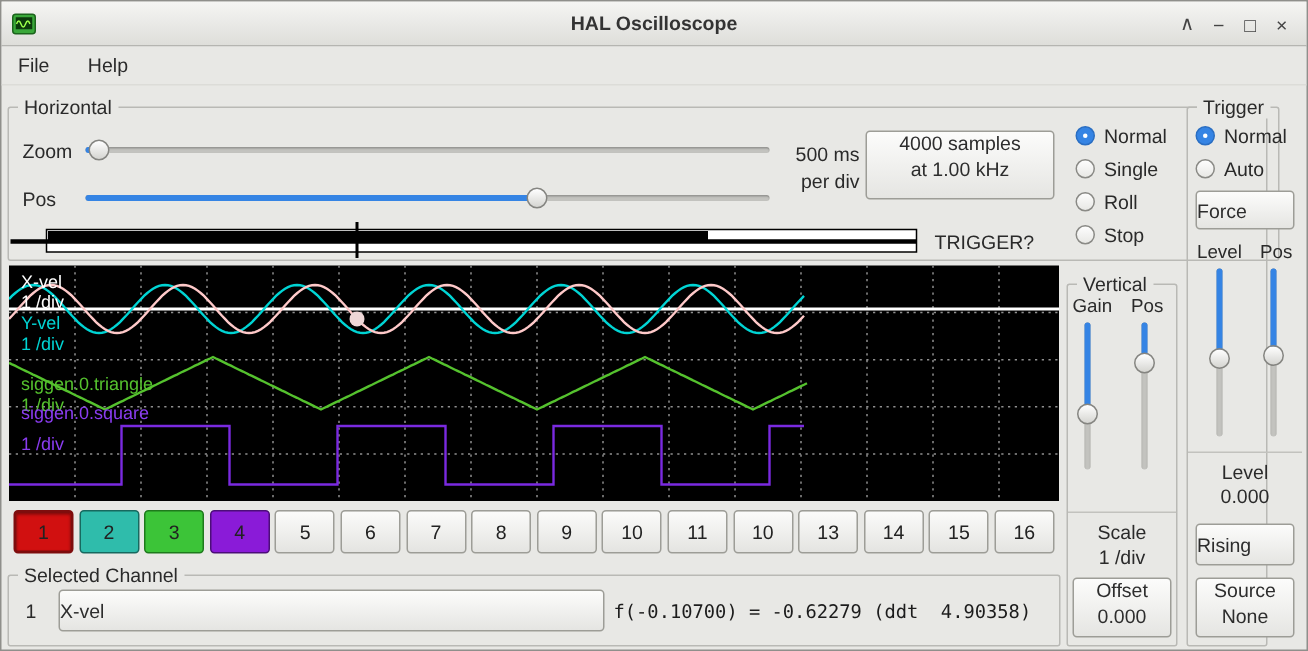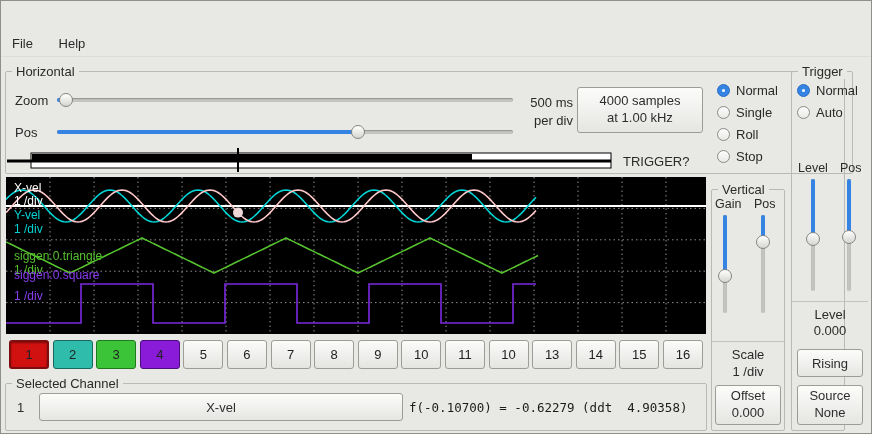--- a/index.html
+++ b/index.html
@@ -19,21 +19,21 @@
   .win-btn { width:21px; text-align:center; color:#444; font-size:13px; }
   
   .menubar { position:absolute; top:30px; left:0; right:0; height:26px; background:#e8e8e5; border-bottom:1px solid #dcdcd8; }
   .menu-item { display:inline-block; padding:5px 11px; }
   
   .frame { position:absolute; border:1px solid #b9b9b5; border-radius:2px; }
   .frame-label { position:absolute; top:-8px; left:6px; background:#e8e8e5; padding:0 4px; white-space:nowrap; }
   .lbl { position:absolute; white-space:nowrap; }
   .small { font-size:12.5px; }
   
-  .btn { position:absolute; display:flex; align-items:center; justify-content:center;
+  .btn { position:absolute; display:flex; align-items:center; justify-content:flex-start;
     background: linear-gradient(#fcfcfb,#e5e5e2); border:1px solid #9d9d97; border-radius:3px;
     color:#2d2d2d; font-family:inherit; font-size:13px; }
   .btn.two-line { flex-direction:column; line-height:1.3; }
   
   .hslider { position:absolute; height:16px; }
   .hslider .trough { position:absolute; left:0; right:0; top:6px; height:4px; background:#c3c3bf; border-radius:2px; box-shadow: inset 0 1px 1px rgba(0,0,0,.25); }
   .hslider .fill { position:absolute; left:0; top:6px; height:4px; width:var(--val); background:#3584e4; border-radius:2px; }
   .hslider .handle { position:absolute; top:1px; left:calc(var(--val) - 7px); width:14px; height:14px; border-radius:50%;
     background: linear-gradient(#ffffff,#d5d5d1); border:1px solid #858581; }
   .vslider { position:absolute; width:16px; }
@@ -59,20 +59,34 @@
   
   .readout { position:absolute; font-family:"DejaVu Sans Mono","Liberation Mono",monospace; font-size:12.5px; white-space:pre; color:#1c1c1c; }
   .sep { position:absolute; border-top:1px solid #c2c2be; }
   .center { text-align:center; }
 </style>
 </head>
 <body>
 
 <div class="window">
 
+  <div class="titlebar">
+    <svg class="app-icon" viewBox="0 0 16 16">
+      <rect x="0.5" y="1.5" width="15" height="13" rx="2" fill="#3aa83a" stroke="#1c641c"></rect>
+      <rect x="2.5" y="3.5" width="11" height="8" fill="#0c3a0c"></rect>
+      <path d="M3 8 q1.5 -4 3 0 t3 0 t3 0" stroke="#9cff4c" fill="none" stroke-width="1"></path>
+    </svg>
+    <div class="title">HAL Oscilloscope</div>
+    <div class="win-controls">
+      <div class="win-btn">∧</div>
+      <div class="win-btn">−</div>
+      <div class="win-btn">□</div>
+      <div class="win-btn">×</div>
+    </div>
+  </div>
 
   <div class="menubar">
     <span class="menu-item">File</span>
     <span class="menu-item">Help</span>
   </div>
 
   <div class="frame" style="left:4px;top:70px;width:848px;height:103px;">
     <div class="frame-label">Horizontal</div>
   </div>
   <div class="lbl" style="left:14px;top:92px;">Zoom</div>
@@ -208,20 +222,21 @@
   <div id="trigger-radios" style="position:absolute;left:796px;top:78px;">
       <div class="radio-row">
         <span class="radio sel"></span>
         <span>Normal</span>
       </div>
       <div class="radio-row">
         <span class="radio"></span>
         <span>Auto</span>
       </div>
     </div>
+  <button class="btn" style="left:796px;top:126px;width:66px;height:26px;">Force</button>
   <div class="lbl small" style="left:797px;top:160px;">Level</div>
   <div class="lbl small" style="left:839px;top:160px;">Pos</div>
   <div class="vslider" style="left:804px;top:178px;height:112px;--val:54%;">
     <div class="trough"></div>
     <div class="fill"></div>
     <div class="handle"></div>
   </div>
   <div class="vslider" style="left:840px;top:178px;height:112px;--val:52%;">
     <div class="trough"></div>
     <div class="fill"></div>

